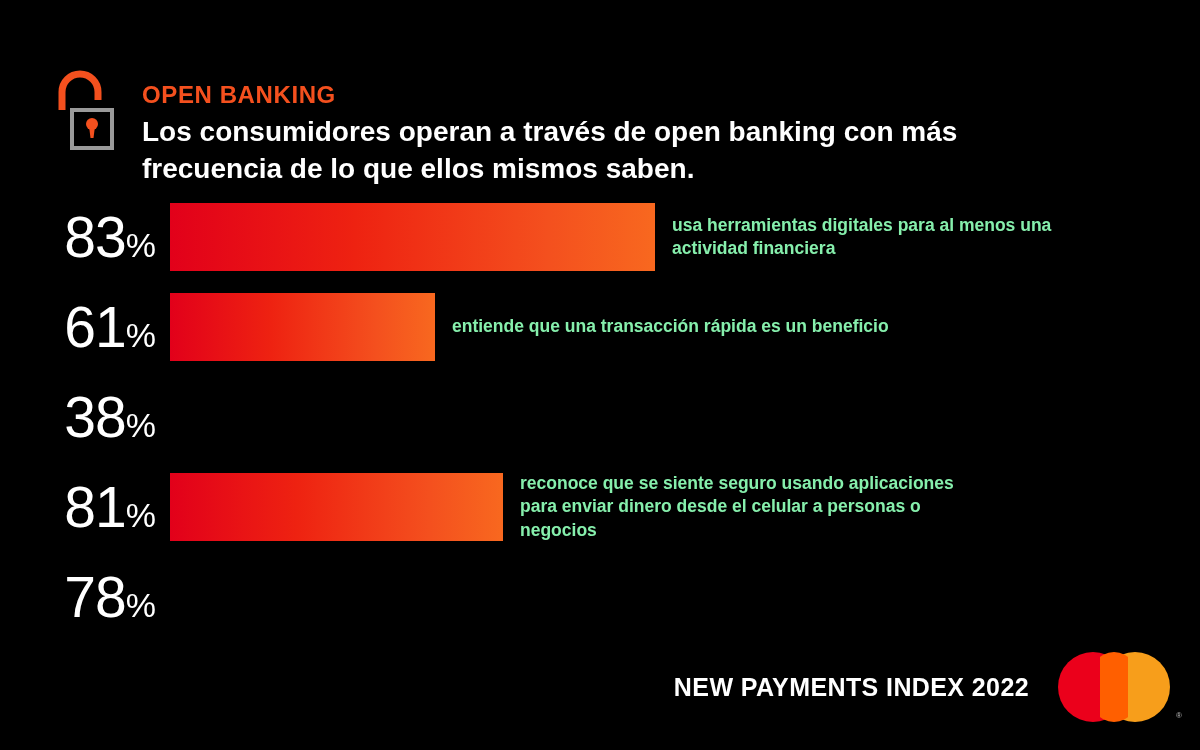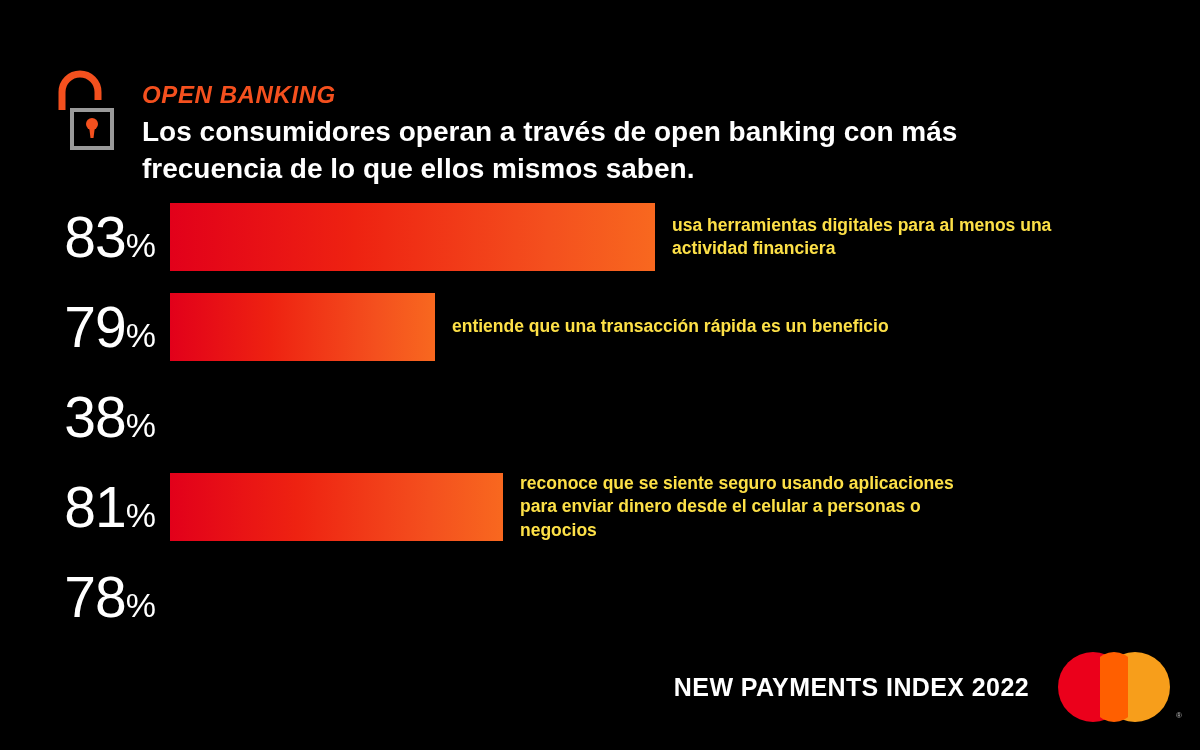--- a/index.html
+++ b/index.html
@@ -26,21 +26,20 @@
   }
   .lock-icon { width: 72px; height: 86px; flex: none; }
   .header-text { padding-top: 16px; }
   .eyebrow {
     color: #F4501E;
     font-size: 24px;
     font-weight: bold;
     letter-spacing: 0.6px;
     line-height: 1.1;
     margin-bottom: 6px;
-    font-style: italic;
   }
   .headline {
     color: #FFFFFF;
     font-size: 28px;
     font-weight: bold;
     line-height: 1.32;
     max-width: 880px;
   }
 
   
@@ -74,21 +73,21 @@
     height: 90px;
     display: flex;
     align-items: center;
   }
   .bar {
     height: 68px;
     background: linear-gradient(90deg, #E2001A 0%, #EE2211 38%, #F4501E 78%, #F8681F 100%);
     flex: none;
   }
   .bar-label {
-    color: #fde047;
+    color: #86efac;
     font-size: 17.5px;
     font-weight: bold;
     line-height: 1.32;
     padding-left: 17px;
     max-width: 470px;
   }
 
   
   .footer {
     position: absolute;
@@ -148,21 +147,21 @@
 
     <div class="row">
       <div class="pct"><span>83</span><span class="sym">%</span></div>
       <div class="bar-area">
         <div class="bar" style="width:485px"></div>
         <div class="bar-label">usa herramientas digitales para al menos una actividad financiera</div>
       </div>
     </div>
 
     <div class="row">
-      <div class="pct"><span>79</span><span class="sym">%</span></div>
+      <div class="pct"><span>61</span><span class="sym">%</span></div>
       <div class="bar-area">
         <div class="bar" style="width:265px"></div>
         <div class="bar-label">entiende que una transacción rápida es un beneficio</div>
       </div>
     </div>
 
     <div class="row">
       <div class="pct"><span>38</span><span class="sym">%</span></div>
     </div>
 

